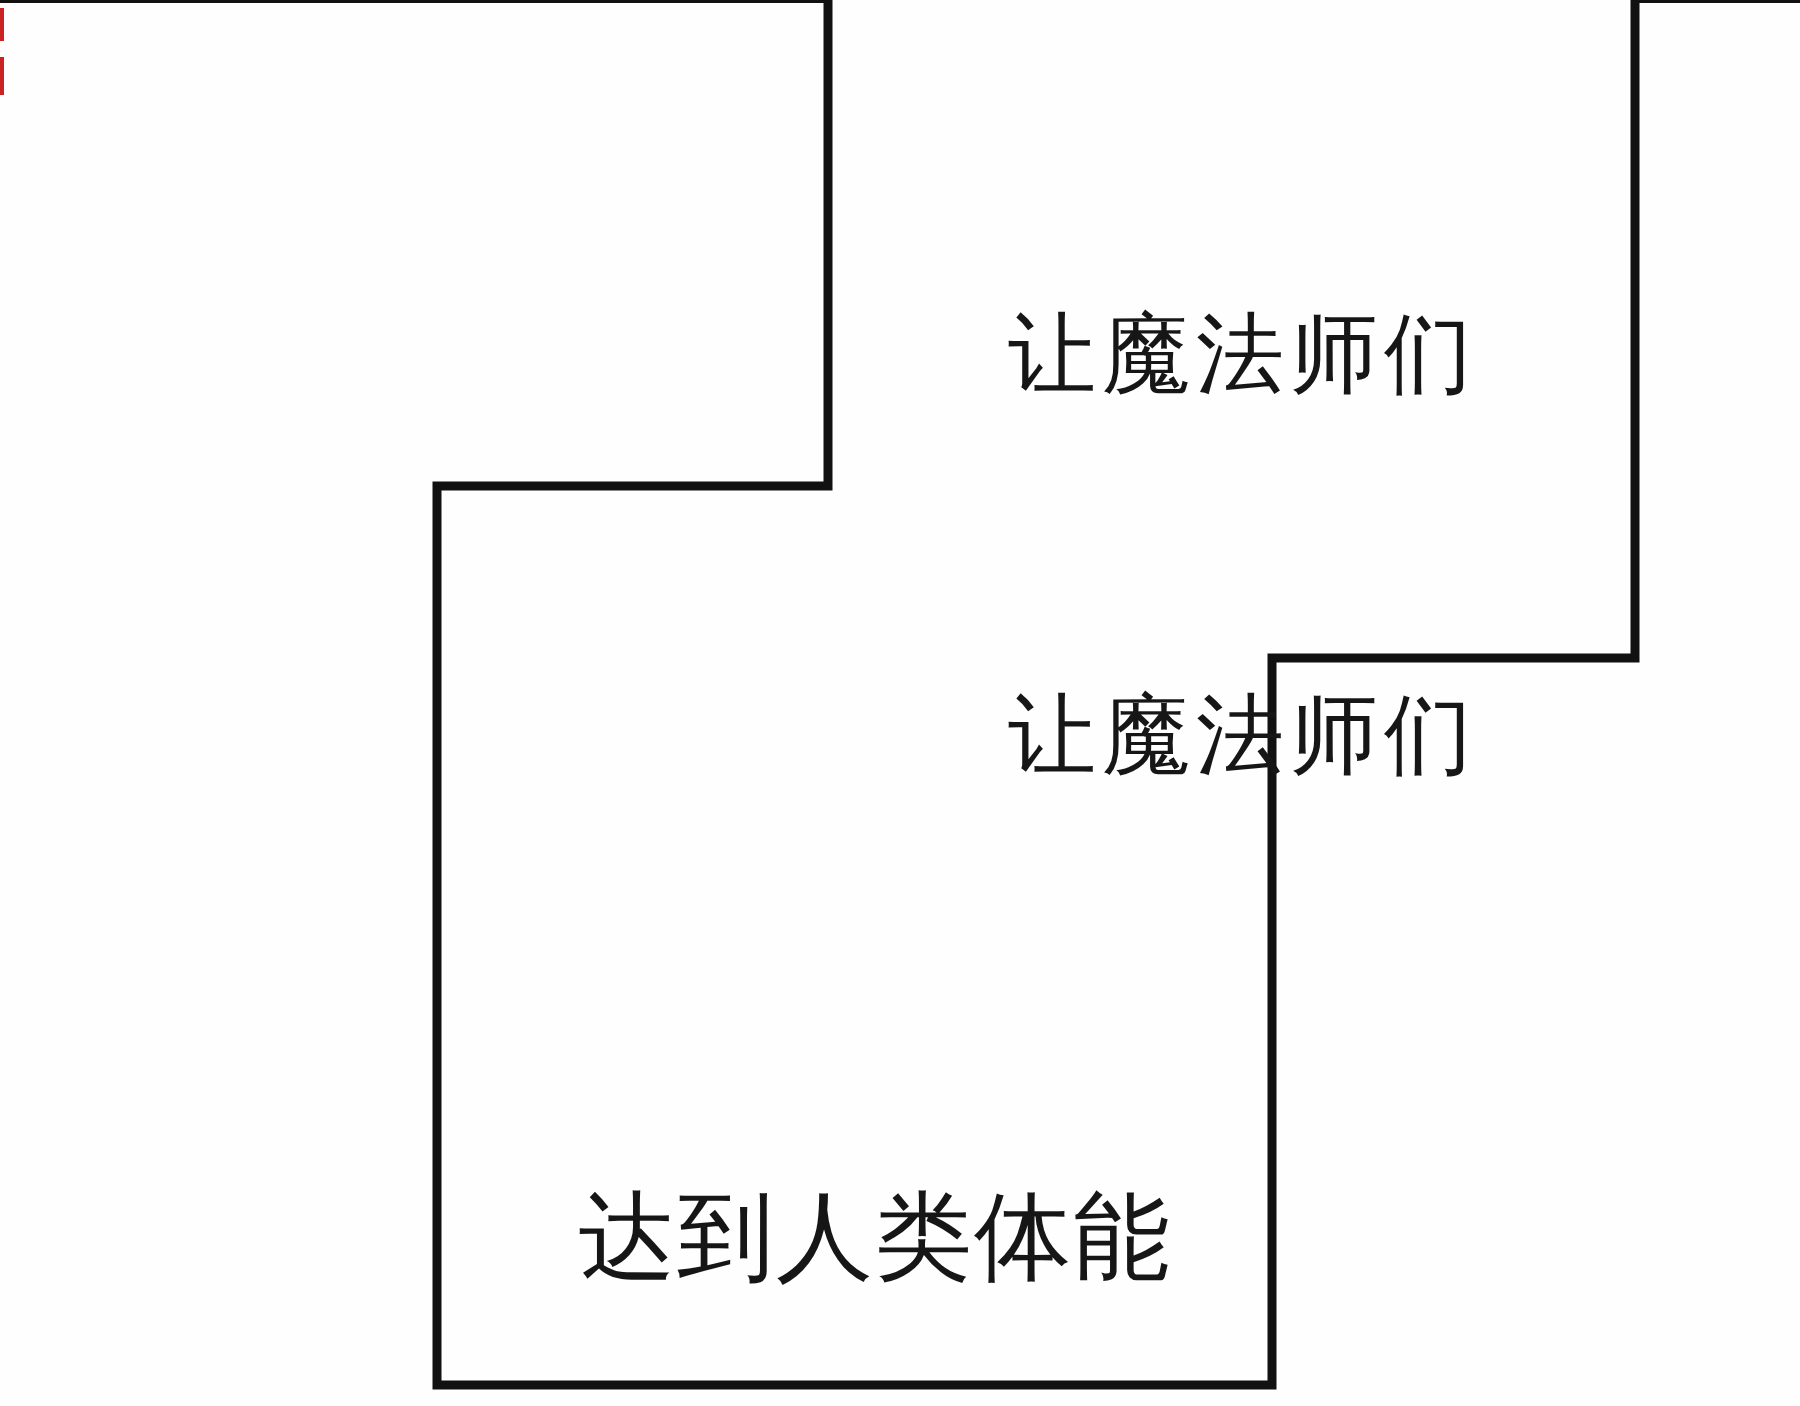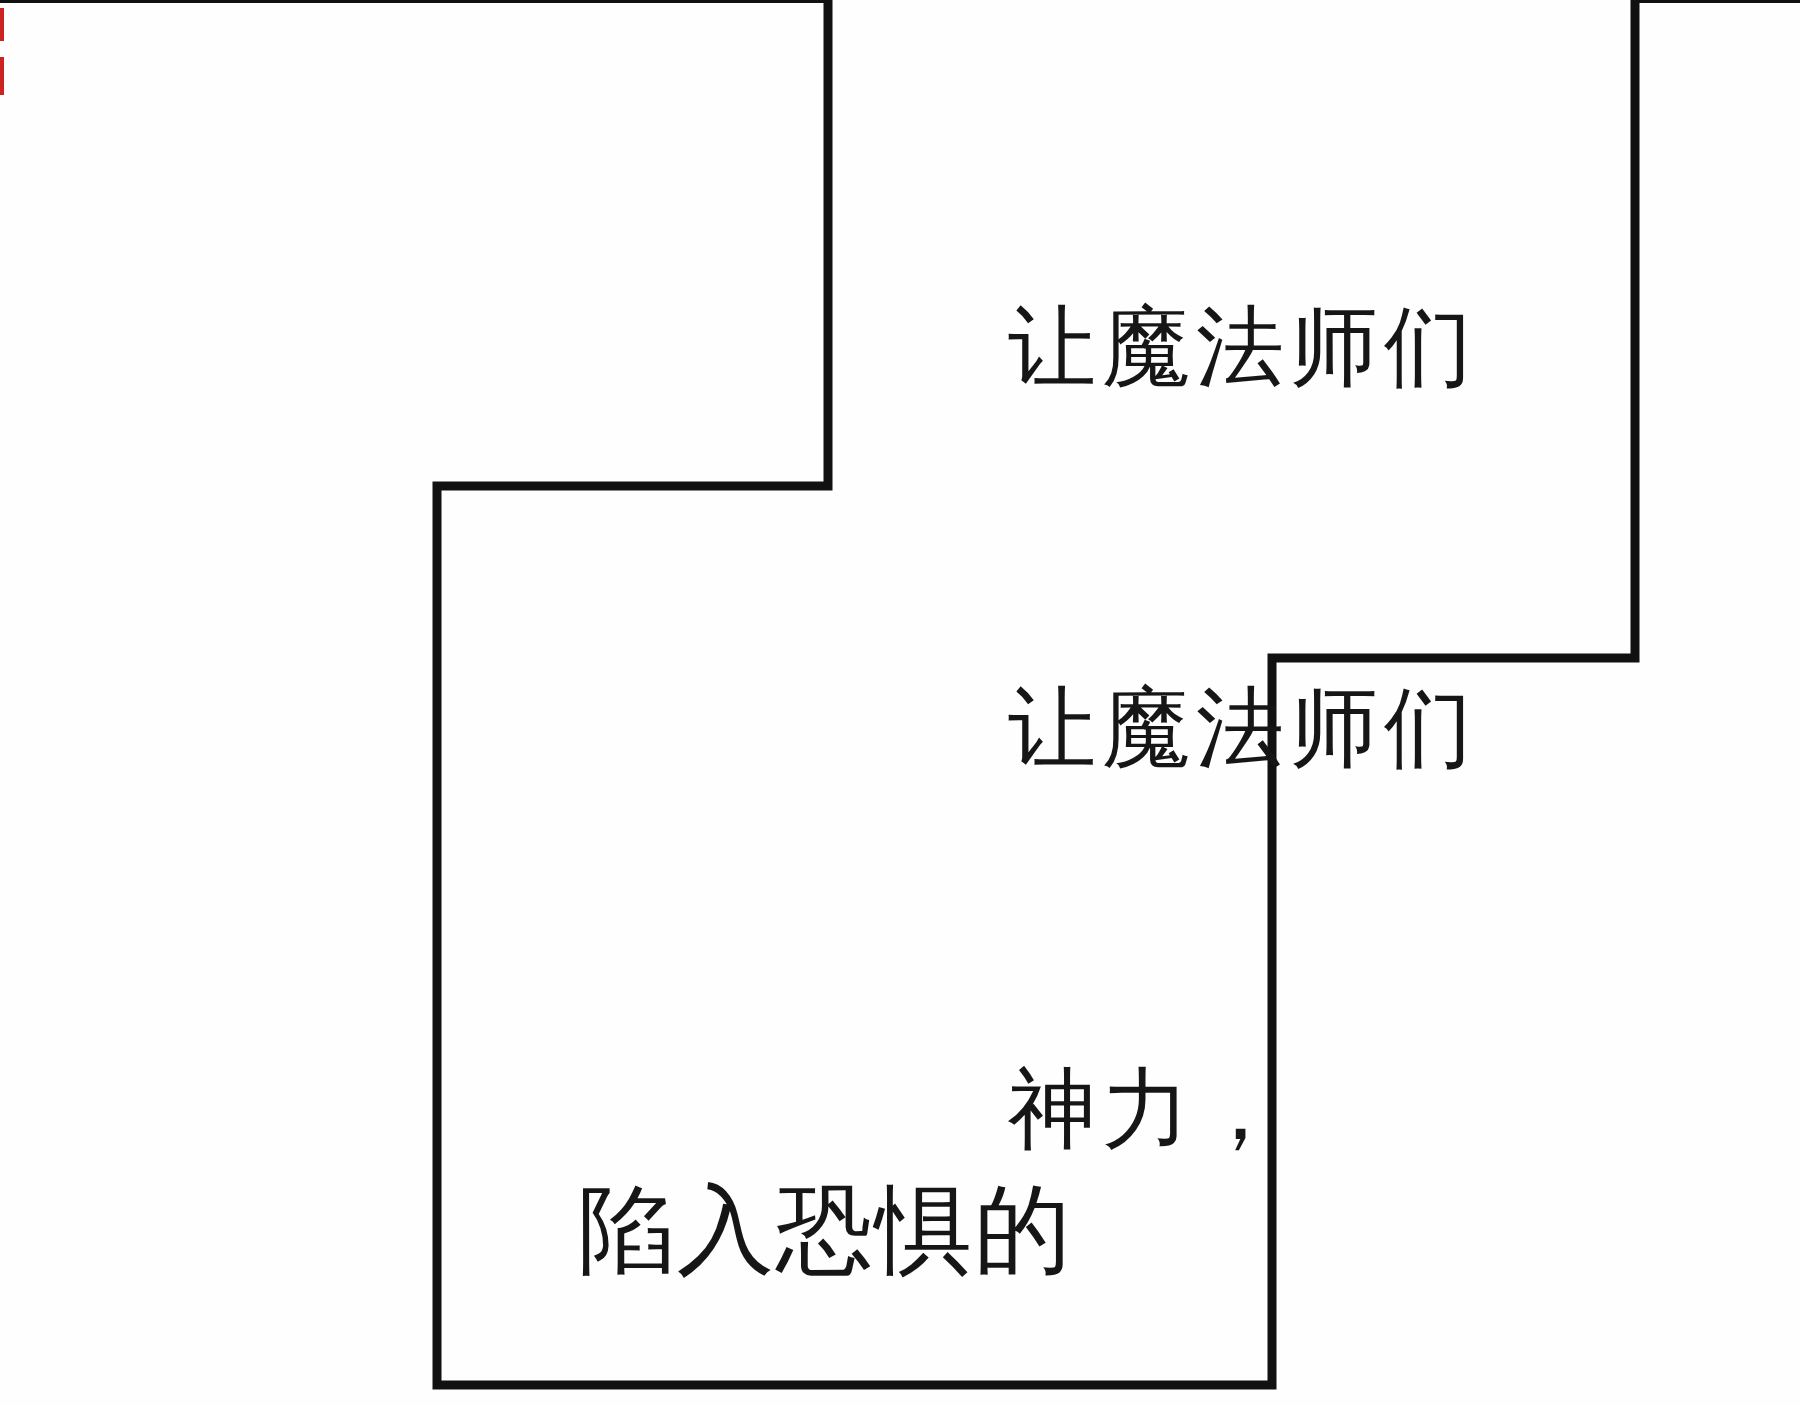--- a/index.html
+++ b/index.html
@@ -38,42 +38,40 @@
   }
   .dialogue-bottom {
     left: 578px;
     top: 862px;
     font-size: 97px;
     line-height: 150px;
     letter-spacing: 2px;
   }
   .dialogue-line {
     display: block;
-    font-family: Liberation Mono, monospace;
   }
 </style>
 </head>
 <body>
 
 <div class="canvas">
 
   <svg class="outline-svg" width="1800" height="1406" viewBox="0 0 1800 1406" xmlns="http://www.w3.org/2000/svg">
 
     <line x1="0" y1="1.5" x2="1800" y2="1.5" stroke="#111111" stroke-width="3"></line>
 
     <rect x="0" y="8" width="4" height="33" fill="#cc2222"></rect>
     <rect x="0" y="57" width="4" height="38" fill="#cc2222"></rect>
 
     <path d="M 828 -12 L 828 486 L 437 486 L 437 1385 L 1272 1385 L 1272 658 L 1635 658 L 1635 -12" fill="#fefefe" stroke="#111111" stroke-width="9" stroke-linejoin="miter"></path>
   </svg>
 
   <div class="dialogue dialogue-top">
     <span class="dialogue-line">让魔法师们</span>
     <span class="dialogue-line">让魔法师们</span>
-    <span class="dialogue-line">神力，</span>
   </div>
 
   <div class="dialogue dialogue-bottom">
-    <span class="dialogue-line">陷入恐惧的</span>
+    <span class="dialogue-line">达到人类体能</span>
     
   </div>
 
 </div>
 
 </body></html>

